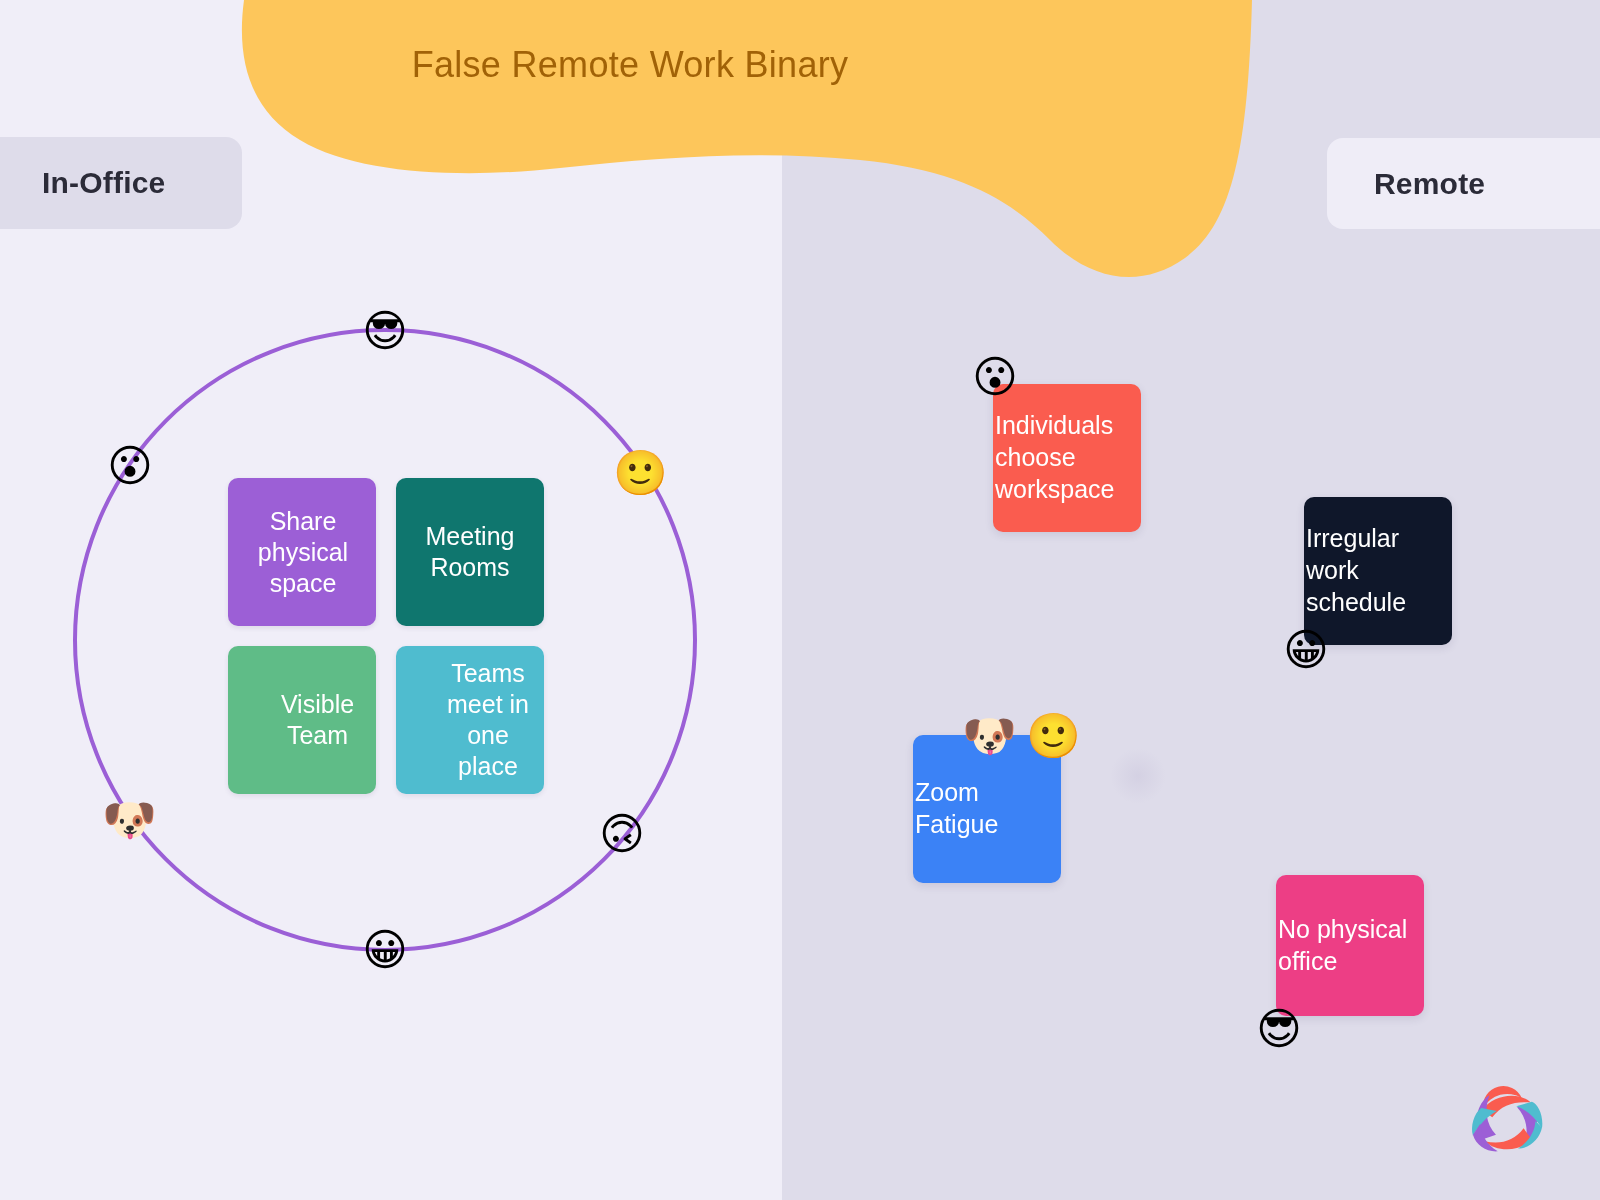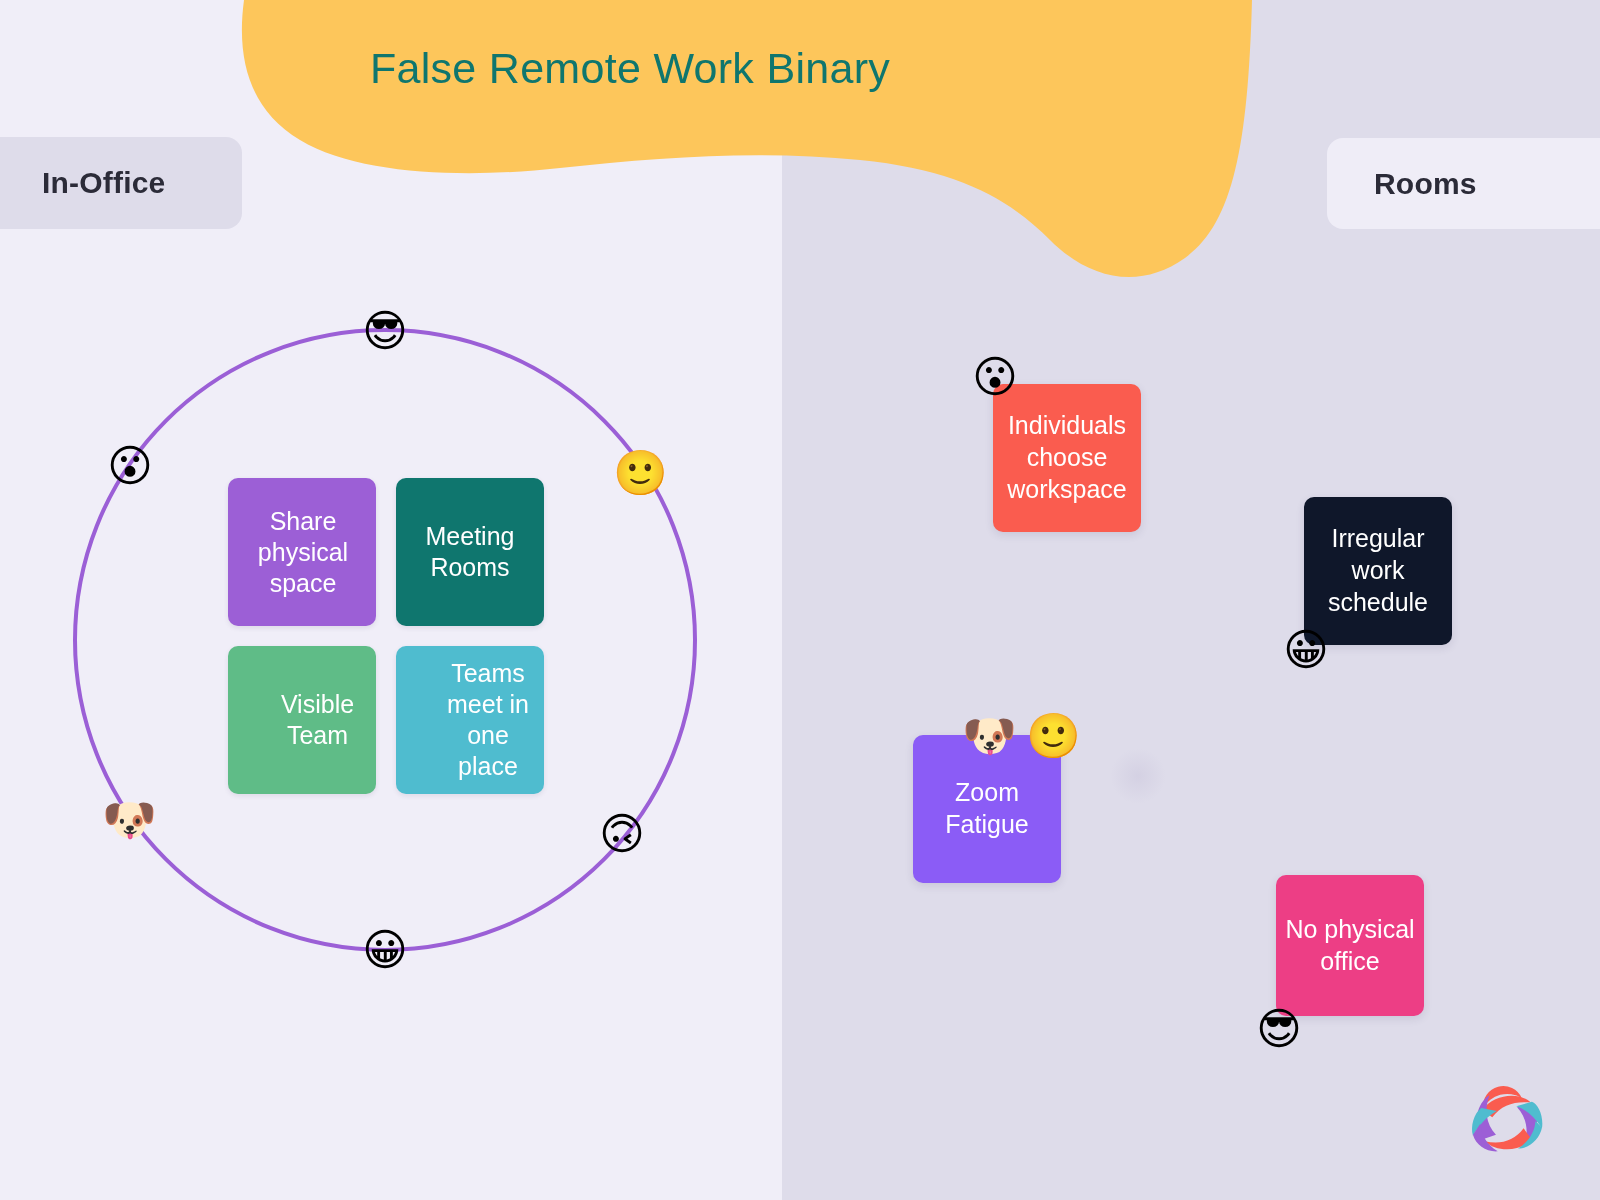--- a/index.html
+++ b/index.html
@@ -35,21 +35,21 @@
   #pill-right {
     left:1327px; top:138px; width:340px; height:91px;
     background:#EFEDF7; border-radius:16px;
     padding-left:47px;
   }
 
   
   #title {
     position:absolute; left:230px; top:44px; width:800px;
     text-align:center;
-    font-size:43px; font-weight:400; color:#0f766e;
+    font-size:36px; font-weight:400; color:#a16207;
     letter-spacing:0.3px;
     white-space:nowrap;
   }
 
   
   #circle-wrap { position:absolute; left:68px; top:323px; width:634px; height:634px; }
   #circle-svg { position:absolute; inset:0; }
 
   .marker {
     position:absolute;
@@ -77,21 +77,21 @@
     line-height:1.24;
     padding:6px 8px;
     box-shadow:0 2px 5px rgba(60,50,90,.10);
   }
 
   
   .rcard {
     position:absolute;
     border-radius:10px;
     display:flex; align-items:center; justify-content:center;
-    text-align:center;
+    text-align:left;
     color:#ffffff;
     font-size:25px;
     line-height:1.27;
     padding:8px 2px;
     box-shadow:0 3px 8px rgba(60,50,90,.12);
   }
   .rmarker {
     position:absolute;
     font-size:44px; line-height:1;
     width:50px; height:50px;
@@ -124,21 +124,21 @@
              C660,157 760,150 860,160
              C960,170 1010,200 1050,240
              C1090,280 1140,290 1185,258
              C1232,224 1248,150 1252,0 Z" fill="#FDC65B"></path>
   </svg>
 
   <div class="pill" id="pill-left">
     <span>In-Office</span>
   </div>
   <div class="pill" id="pill-right">
-    <span>Rooms</span>
+    <span>Remote</span>
   </div>
 
   <div id="title">False Remote Work Binary</div>
 
   <div id="circle-wrap">
     <svg id="circle-svg" viewBox="0 0 634 634">
       <circle cx="317" cy="317" r="310" fill="none" stroke="#9B5FD6" stroke-width="4"></circle>
     </svg>
   </div>
   <div id="left-markers">
@@ -156,21 +156,21 @@
       <div class="card" style="background: rgb(95, 188, 135); padding-left: 39px;">Visible Team</div>
       <div class="card" style="background: rgb(79, 188, 207); padding-left: 44px;">Teams meet in one place</div>
     </div>
 
   <div id="watermark"></div>
   <div id="right-cards">
       <div class="rcard" style="left: 993px; top: 384px; width: 148px; height: 148px; background: rgb(250, 92, 79);">Individuals choose workspace</div>
       <div class="rmarker" style="left: 970px; top: 352px;">😮</div>
       <div class="rcard" style="left: 1304px; top: 497px; width: 148px; height: 148px; background: #0f172a;">Irregular work schedule</div>
       <div class="rmarker" style="left: 1281px; top: 625px;">😀</div>
-      <div class="rcard" style="left: 913px; top: 735px; width: 148px; height: 148px; background: #8b5cf6;">Zoom Fatigue</div>
+      <div class="rcard" style="left: 913px; top: 735px; width: 148px; height: 148px; background: #3b82f6;">Zoom Fatigue</div>
       <div class="rmarker" style="left: 965px; top: 711px;">🐶</div>
       <div class="rmarker" style="left: 1029px; top: 711px;">🙂</div>
       <div class="rcard" style="left: 1276px; top: 875px; width: 148px; height: 141px; background: rgb(237, 62, 133);">No physical office</div>
       <div class="rmarker" style="left: 1254px; top: 1004px;">😎</div>
     </div>
 
   <svg id="logo" viewBox="0 0 100 100">
     <g transform="translate(50,50)">
       <g>
         <path d="M -26,-14 A 30 30 0 0 1 16,-25 A 22 22 0 0 0 -26,-14 Z" fill="#FA5C4F" transform="rotate(0)"></path>

